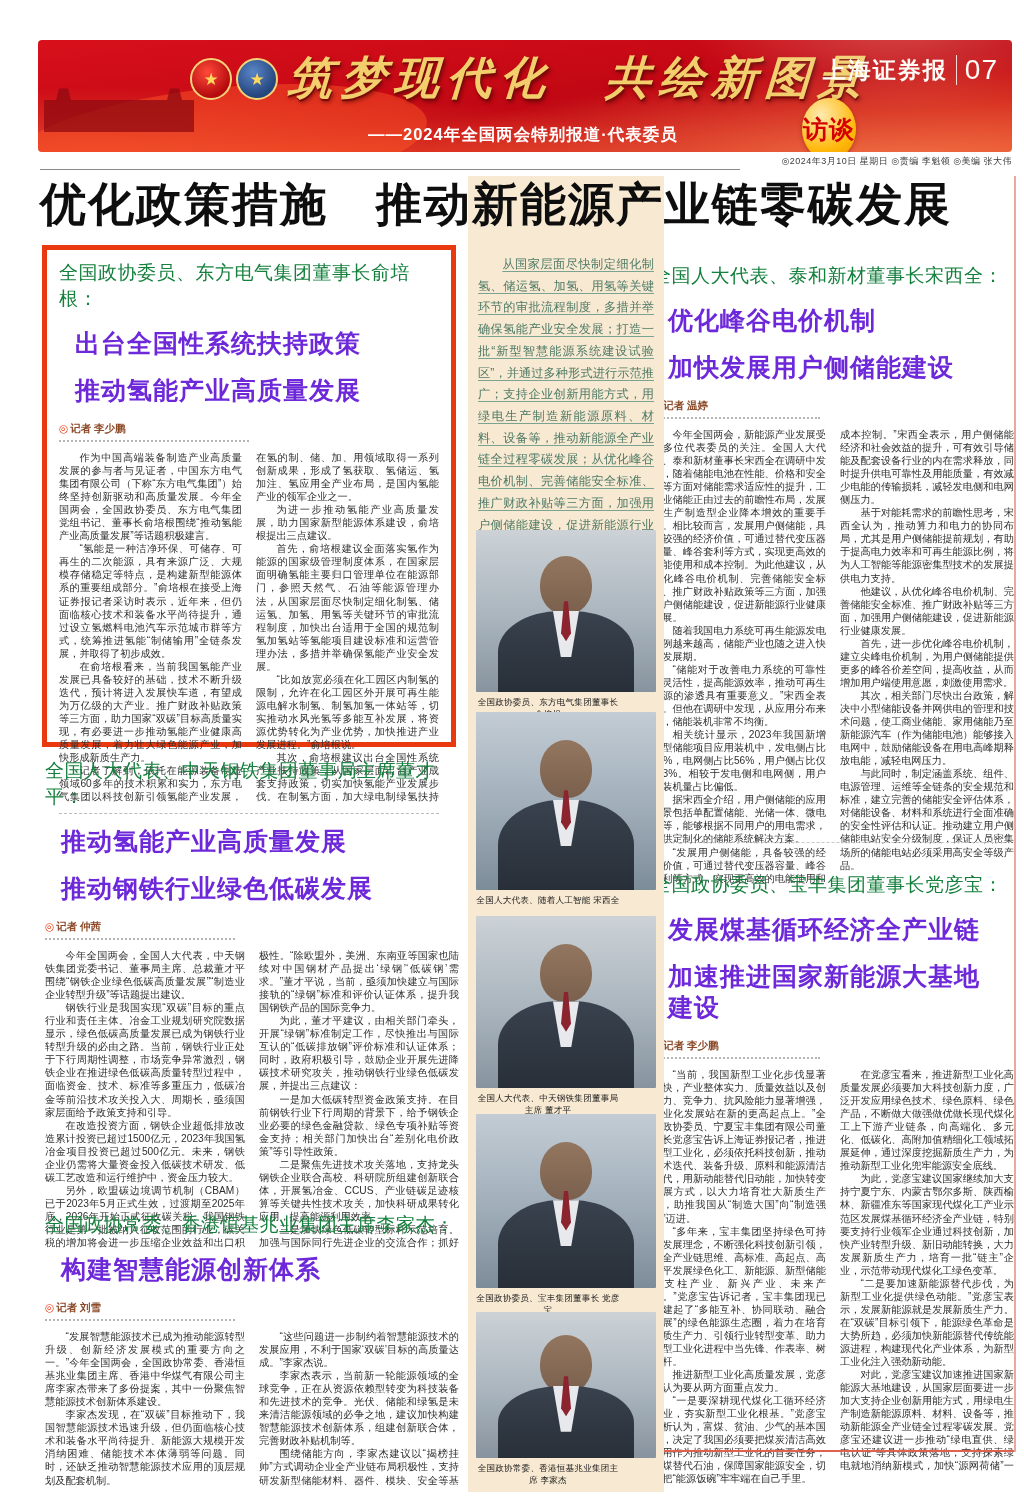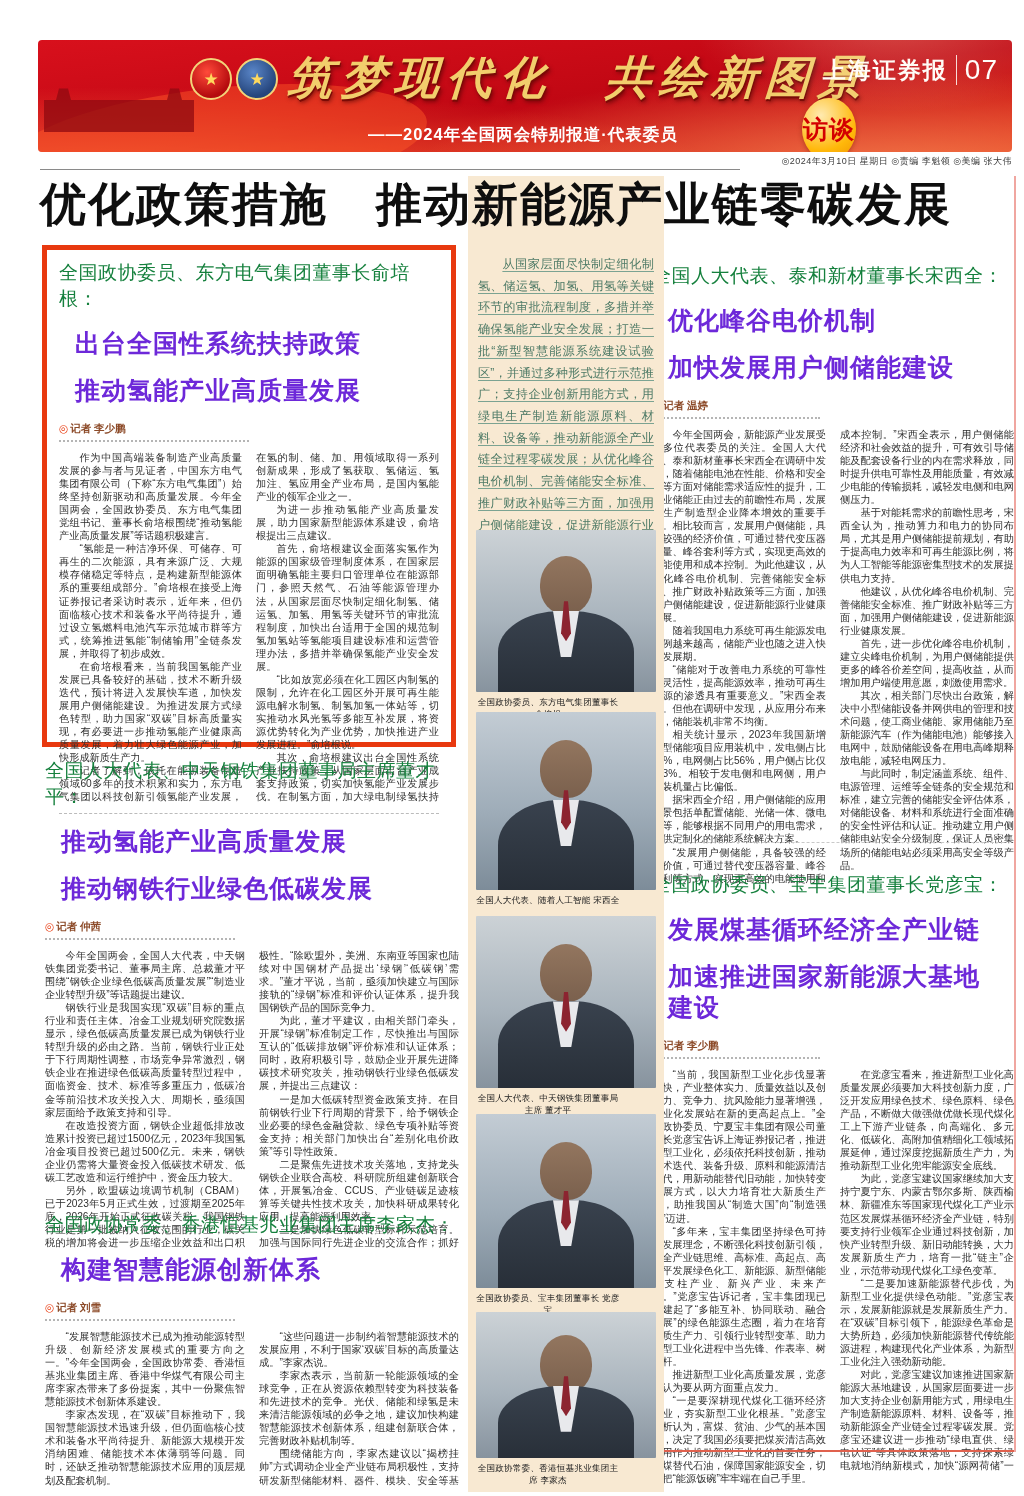--- a/index.html
+++ b/index.html
@@ -179,21 +179,21 @@
   </aside>
 
   <section class="article red-box">
     <p class="kicker">全国政协委员、东方电气集团董事长俞培根：</p>
     <h2 class="a-title">出台全国性系统扶持政策</h2>
     <h2 class="a-title">推动氢能产业高质量发展</h2>
     <div class="byline"><span class="dot">◎</span><span>记者 李少鹏</span></div>
     <div class="cols">
         <p>作为中国高端装备制造产业高质量发展的参与者与见证者，中国东方电气集团有限公司（下称“东方电气集团”）始终坚持创新驱动和高质量发展。今年全国两会，全国政协委员、东方电气集团党组书记、董事长俞培根围绕“推动氢能产业高质量发展”等话题积极建言。</p>
         <p>“氢能是一种洁净环保、可储存、可再生的二次能源，具有来源广泛、大规模存储稳定等特点，是构建新型能源体系的重要组成部分。”俞培根在接受上海证券报记者采访时表示，近年来，但仍面临核心技术和装备水平尚待提升，通过设立氢燃料电池汽车示范城市群等方式，统筹推进氢能“制储输用”全链条发展，并取得了初步成效。</p>
-        <p>在俞培根看来，当前我国氢能产业发展已具备较好的基础，技术不断升级迭代，预计将进入发展快车道，加快发展用户侧储能建设。为推进发展方式绿色转型，助力国家“双碳”目标高质量实现，有必要进一步推动氢能产业健康高质量发展，着力壮大绿色能源产业，加快形成新质生产力。</p>
+        <p>在俞培根看来，当前我国氢能产业发展已具备较好的基础，技术不断升级迭代，预计将进入发展快车道，有望成为万亿级的大产业。推广财政补贴政策等三方面，助力国家“双碳”目标高质量实现，有必要进一步推动氢能产业健康高质量发展，着力壮大绿色能源产业，加快形成新质生产力。</p>
         <p>记者了解到，依托在能源装备制造领域60多年的技术积累和实力，东方电气集团以科技创新引领氢能产业发展，在氢的制、储、加、用领域取得一系列创新成果，形成了氢获取、氢储运、氢加注、氢应用全产业布局，是国内氢能产业的领军企业之一。</p>
         <p>为进一步推动氢能产业高质量发展，助力国家新型能源体系建设，俞培根提出三点建议。</p>
         <p>首先，俞培根建议全面落实氢作为能源的国家级管理制度体系，在国家层面明确氢能主要归口管理单位在能源部门，参照天然气、石油等能源管理办法，从国家层面尽快制定细化制氢、储运氢、加氢、用氢等关键环节的审批流程制度，加快出台适用于全国的规范制氢加氢站等氢能项目建设标准和运营管理办法，多措并举确保氢能产业安全发展。</p>
         <p>“比如放宽必须在化工园区内制氢的限制，允许在化工园区外开展可再生能源电解水制氢、制氢加氢一体站等，切实推动水风光氢等多能互补发展，将资源优势转化为产业优势，加快推进产业发展进程。”俞培根说。</p>
         <p>其次，俞培根建议出台全国性系统产业扶持政策，从国家层面出台产业成套支持政策，切实加快氢能产业发展步伐。在制氢方面，加大绿电制绿氢扶持力度，通过给予电价补贴、匹配一定比例可并网的风光资源等，降低绿氢生产成本。在用氢方面，拓宽燃料电池汽车奖补支持区域，将经济基础好、氢源丰富区域纳入补贴范围，并通过对氢燃料电池汽车购置、运营、通行等方面不设限制，引导终端用户更多使用氢能车辆。</p>
       </div>
     <div class="dashed-end"></div>
   </section>
 
   <section class="article art-song">

